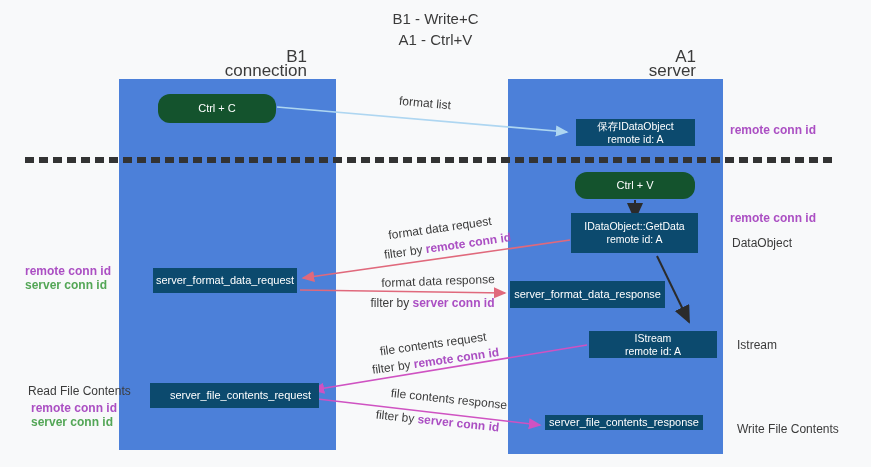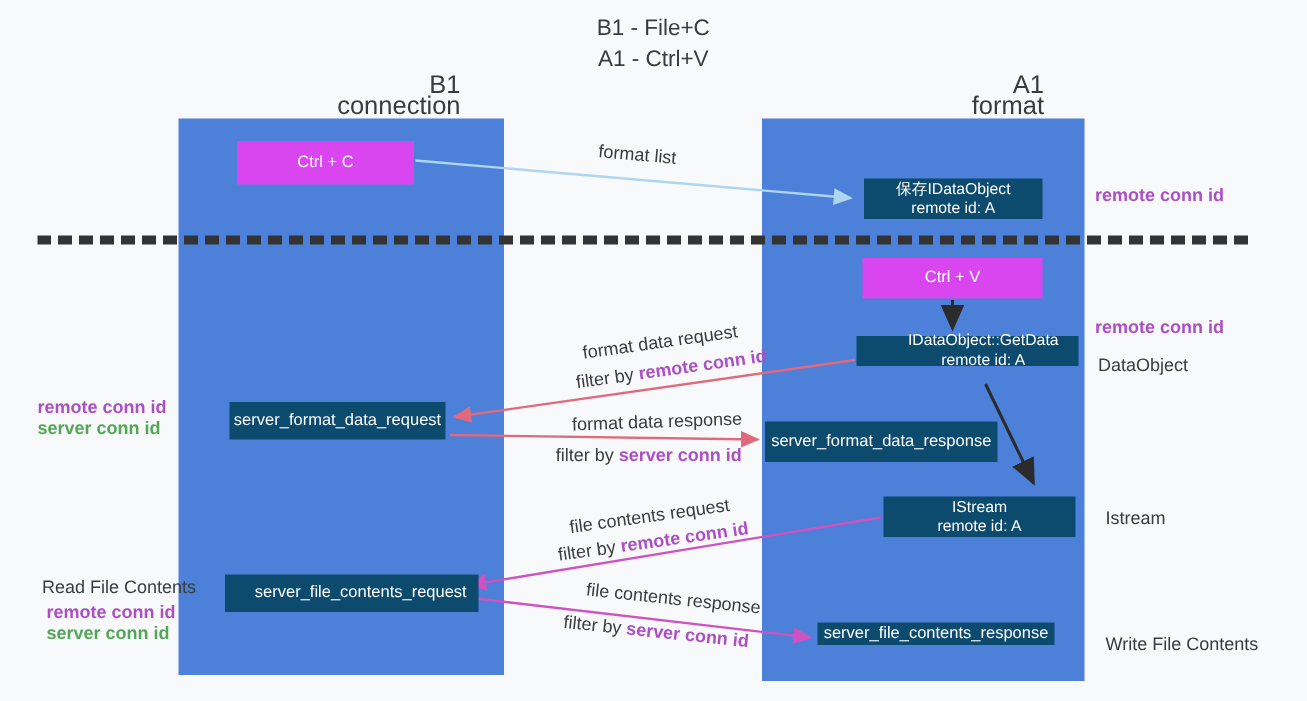--- a/index.html
+++ b/index.html
@@ -32,21 +32,21 @@
     position:absolute;left:25px;top:157px;
     width:807px;height:6px;
     background:repeating-linear-gradient(90deg,#333 0 9px,transparent 9px 14px);
   }
   .node{
     position:absolute;
     display:flex;align-items:center;justify-content:center;
     text-align:center;color:#fff;
     font-size:11px;line-height:13px;
   }
-  .node.green{background:#d946ef;}
+  .node.green{background:#14532d;border-radius:12px;}
   .node.orange{background:#0c4a6e;align-items:center;}
   .node.two-line{font-size:10.5px;}
   .side-label{
     position:absolute;
     font-size:12px;color:#3b3b3b;white-space:nowrap;
   }
   .conn-purple{color:#ab4fc3;font-weight:bold;}
   .conn-green{color:#53a656;font-weight:bold;}
   .flow-label{
     position:absolute;
@@ -55,31 +55,31 @@
   }
   .flow-label .filter-val{font-weight:bold;color:#ab4fc3;}
   svg.arrows{position:absolute;left:0;top:0;pointer-events:none;}
 </style>
 </head>
 <body>
 
 <div class="canvas">
 
   <div class="title">
-    <div>B1 - File+C</div>
+    <div>B1 - Write+C</div>
     <div>A1 - Ctrl+V</div>
   </div>
 
   <div class="lifeline-header" style="left:147px;">
     <div>B1</div>
     <div>connection</div>
   </div>
   <div class="lifeline-header" style="left:536px;">
     <div>A1</div>
-    <div>format</div>
+    <div>server</div>
   </div>
 
   <div class="lifeline" style="left:119px;width:217px;height:371px;"></div>
   <div class="lifeline" style="left:508px;width:215px;height:375px;"></div>
 
   <div class="separator"></div>
 
   <svg class="arrows" width="871" height="467" viewBox="0 0 871 467">
     <defs>
       <marker id="m-blue" markerWidth="9" markerHeight="8" refX="7" refY="3.5" orient="auto">
@@ -112,21 +112,21 @@
     <span>
       <div>保存IDataObject</div>
       <div>remote id: A</div>
     </span>
   </div>
 
   <div class="node green" style="left:575px;top:172px;width:120px;height:27px;">
     <span>Ctrl + V</span>
   </div>
 
-  <div class="node orange two-line" style="left:571px;top:224px;width:127px;height:20px;padding-left:21px;">
+  <div class="node orange two-line" style="left:571px;top:213px;width:127px;height:40px;">
     <span>
       <div>IDataObject::GetData</div>
       <div>remote id: A</div>
     </span>
   </div>
 
   <div class="node orange" style="left:153px;top:268px;width:144px;height:25px;">
     <span>server_format_data_request</span>
   </div>
 

